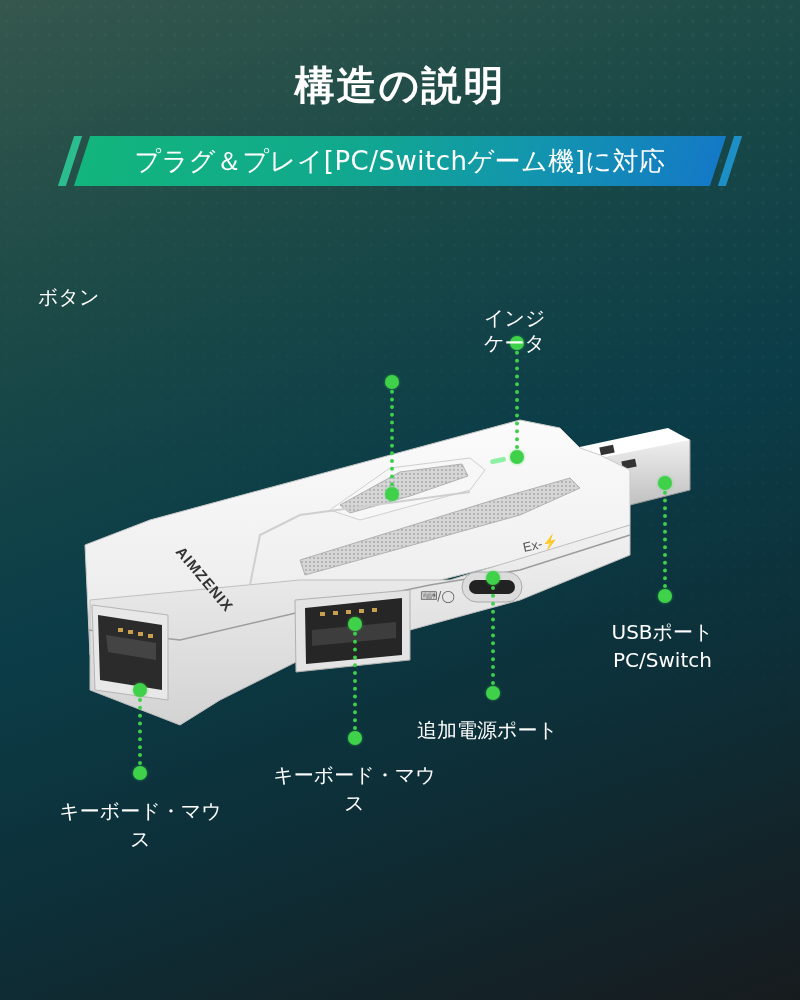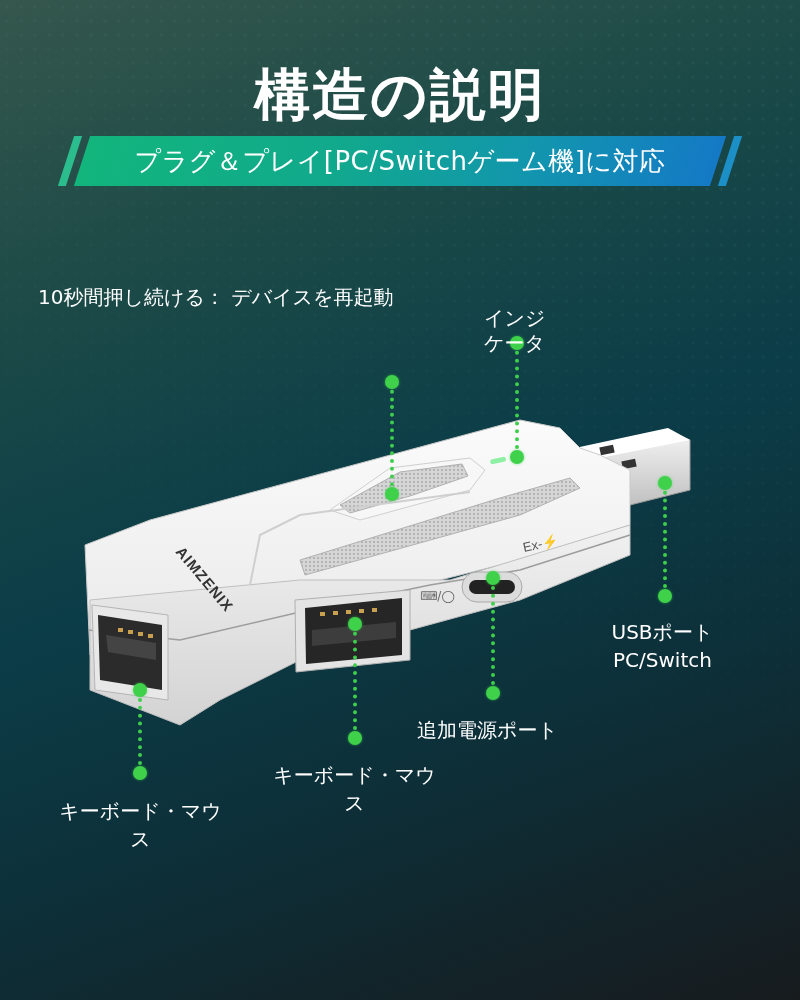--- a/index.html
+++ b/index.html
@@ -5,21 +5,21 @@
   html,body{margin:0;padding:0;}
   body{width:800px;height:1000px;overflow:hidden;font-family:"DejaVu Sans","Liberation Sans",sans-serif;}
   .page{position:relative;width:800px;height:1000px;overflow:hidden;
     background:linear-gradient(160deg,#35574d 0%,#1c4a47 25%,#0b3d48 50%,#0d2f38 72%,#171b1e 100%);}
   .dots-bg{position:absolute;inset:0;
     background-image:radial-gradient(circle,rgba(120,190,200,0.10) 1.5px,transparent 2px);
     background-size:14px 14px;opacity:0.7;
     -webkit-mask-image:linear-gradient(200deg,rgba(0,0,0,1) 0%,rgba(0,0,0,0.4) 40%,rgba(0,0,0,0) 70%);
             mask-image:linear-gradient(200deg,rgba(0,0,0,1) 0%,rgba(0,0,0,0.4) 40%,rgba(0,0,0,0) 70%);}
   .title{position:absolute;left:0;right:0;top:58px;text-align:center;color:#fff;
-    font-size:56px;font-weight:bold;letter-spacing:2px;}
+    font-size:40px;font-weight:bold;letter-spacing:2px;}
   .banner-wrap{position:absolute;left:60px;top:136px;width:680px;height:50px;}
   .banner-stripe{position:absolute;top:0;height:50px;width:8px;transform:skewX(-18deg);}
   .banner-stripe.l{left:6px;background:#2bbd8d;}
   .banner-stripe.r{right:6px;background:#1d8fc7;}
   .banner{position:absolute;left:22px;right:22px;top:0;height:50px;transform:skewX(-18deg);
     background:linear-gradient(90deg,#12b57c 0%,#11a98d 40%,#1296ad 70%,#1479c6 100%);}
   .banner-text{position:absolute;left:0;right:0;top:0;height:50px;line-height:50px;text-align:center;
     color:#fff;font-size:26px;letter-spacing:0.5px;}
   .label{position:absolute;color:#fff;font-size:20px;line-height:28px;white-space:nowrap;}
   .label.center{text-align:center;}
@@ -140,21 +140,21 @@
 
   <div class="leader" style="left:353px;top:624px;height:114px;"></div>
   <div class="dot" style="left:355px;top:624px;"></div>
   <div class="dot" style="left:355px;top:738px;"></div>
 
   <div class="leader" style="left:138px;top:690px;height:83px;"></div>
   <div class="dot" style="left:140px;top:690px;"></div>
   <div class="dot" style="left:140px;top:773px;"></div>
 
   <div class="label" style="left:38px;top:283px;">
-    <div>10秒間押し続ける： デバイスを再起動</div>
+    <div>ボタン</div>
   </div>
 
   <div class="label" style="left:484px;top:294px;line-height:25px;margin-top:12px;">
     <div>インジ</div>
     <div>ケータ</div>
   </div>
 
   <div class="label center" style="left:600px;top:618px;width:125px;">
     <div>USBポート</div>
     <div>PC/Switch</div>

